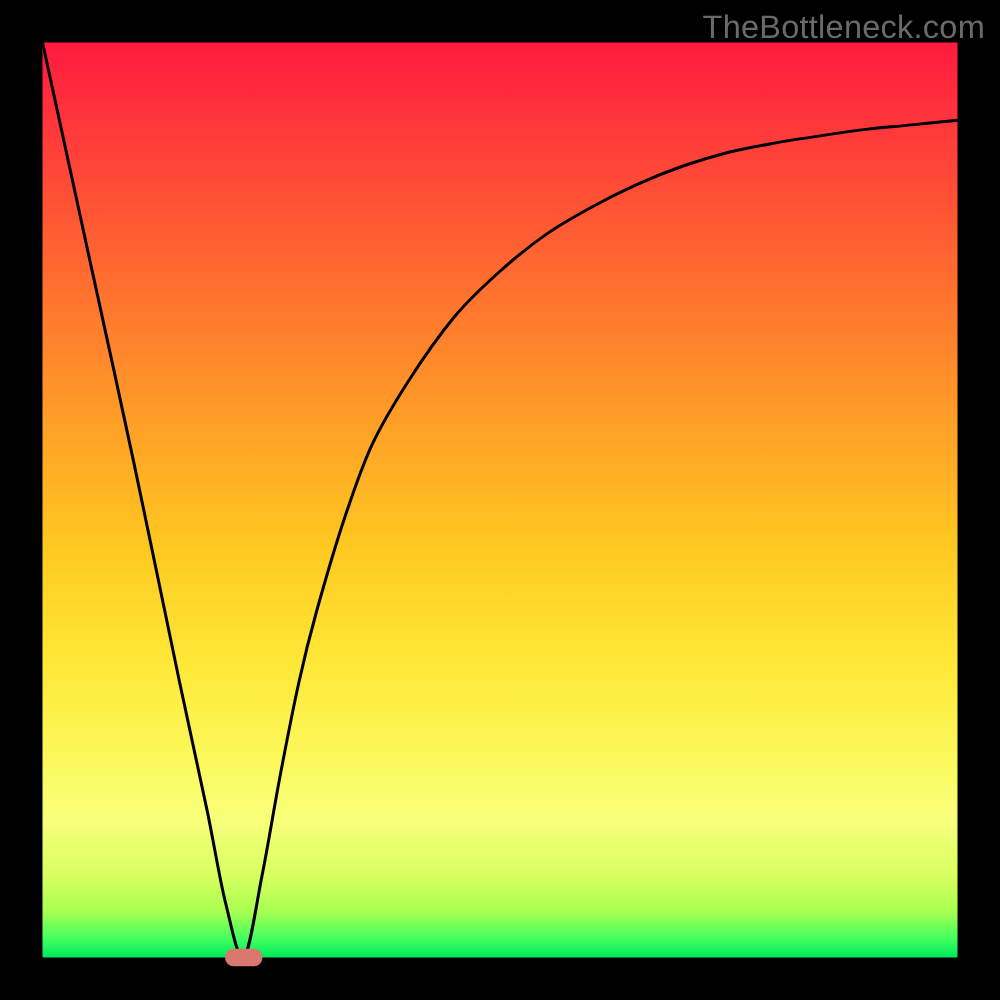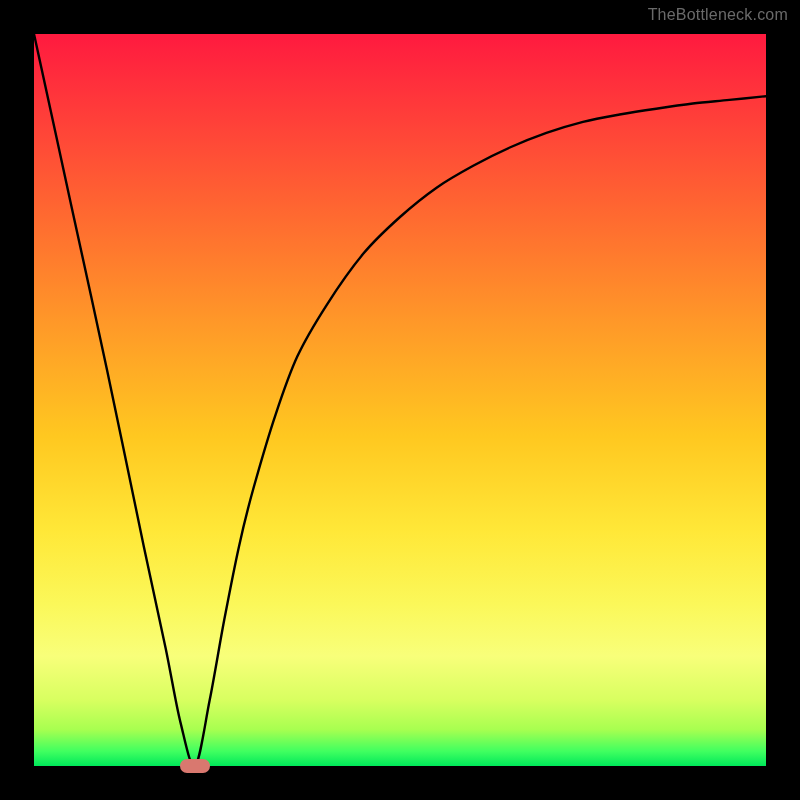--- a/index.html
+++ b/index.html
@@ -38,21 +38,21 @@
       #a8ff50 95%,
       #40ff60 98%,
       #00e85a 100%
     );
   }
   .watermark {
     position: absolute;
     top: 6px;
     right: 12px;
     color: #6a6a6a;
-    font-size: 16px;
+    font-size: 26px;
     font-weight: 500;
     letter-spacing: 0.2px;
   }
   svg.curve {
     position: absolute;
     left: 0;
     top: 0;
     width: 732px;
     height: 732px;
     overflow: visible;

